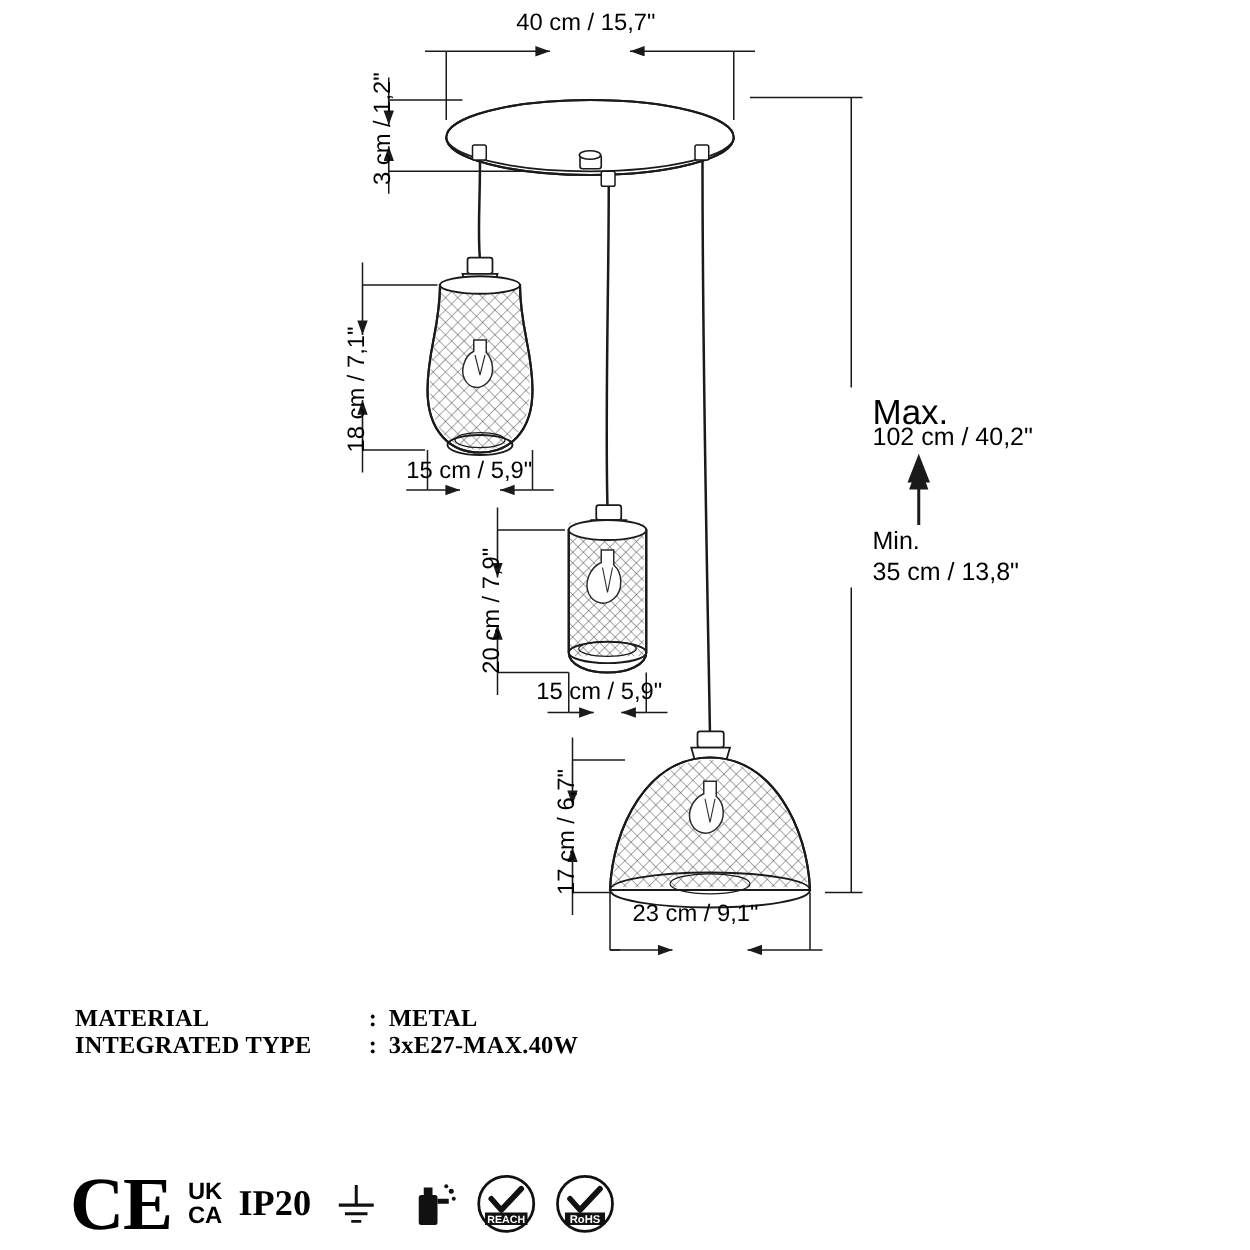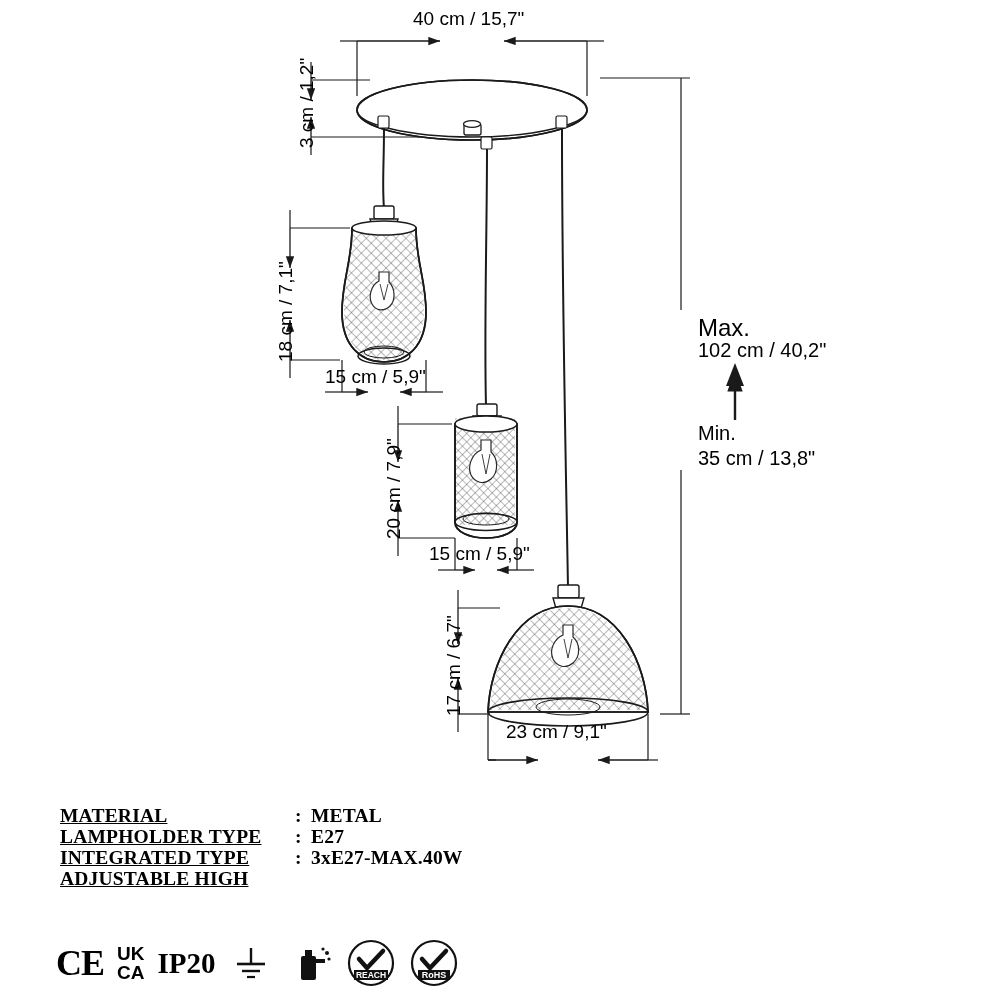--- a/index.html
+++ b/index.html
@@ -28,37 +28,37 @@
   .spec {
     position:absolute;
     left:60px; top:805px;
     font-family:"Liberation Serif", serif;
     font-weight:bold;
     font-size:19.5px;
     line-height:21px;
   }
   .spec table { border-collapse:collapse; }
   .spec td { padding:0; vertical-align:top; white-space:nowrap; }
-  .spec td.k { width:235px; letter-spacing:0.2px;text-decoration:underline; }
+  .spec td.k { width:235px; letter-spacing:0.2px; }
   .spec td.c { width:16px; }
   .spec td.v { letter-spacing:0.2px;margin-left:48px; }
 
   
   .badges {
     position:absolute;
     left:56px; top:938px;
     height:50px;
     display:flex;
     align-items:center;
     gap:13px;
   }
   .ce {
     font-family:"Liberation Serif", serif;
     font-weight:bold;
-    font-size:36px;
+    font-size:60px;
     line-height:44px;
     letter-spacing:-1px;
   }
   .ukca {
     font-family:"Liberation Sans", sans-serif;
     font-weight:bold;
     font-size:19px;
     line-height:19px;
     text-align:right;
   }
@@ -239,47 +239,37 @@
   <div class="dimtext" style="left:325px; top:366px;">15 cm / 5,9"</div>
 
   <div class="dimtext vert" style="left:383px; top:539px; transform:rotate(-90deg);">20 cm / 7,9"</div>
 
   <div class="dimtext" style="left:429px; top:543px;">15 cm / 5,9"</div>
 
   <div class="dimtext vert" style="left:443px; top:716px; transform:rotate(-90deg);">17 cm / 6,7"</div>
 
   <div class="dimtext" style="left:506px; top:721px;">23 cm / 9,1"</div>
 
-  <div class="dimtext" style="left:698px; top:314px; font-size:24px;">Max.</div>
+  <div class="dimtext" style="left:698px; top:314px; font-size:28px;">Max.</div>
   <div class="dimtext" style="left:698px; top:339px; font-size:20px;">102 cm / 40,2"</div>
   <div class="dimtext" style="left:698px; top:422px; font-size:20px;">Min.</div>
   <div class="dimtext" style="left:698px; top:447px; font-size:20px;">35 cm / 13,8"</div>
 
   <div class="spec">
     <table>
       <tbody>
         <tr>
           <td class="k">MATERIAL</td>
           <td class="c">:</td>
           <td class="v">METAL</td>
         </tr>
         <tr>
-          <td class="k">LAMPHOLDER TYPE</td>
-          <td class="c">:</td>
-          <td class="v">E27</td>
-        </tr>
-        <tr>
           <td class="k">INTEGRATED TYPE</td>
           <td class="c">:</td>
           <td class="v">3xE27-MAX.40W</td>
-        </tr>
-        <tr>
-          <td class="k">ADJUSTABLE HIGH</td>
-          <td class="c"></td>
-          <td class="v"></td>
         </tr>
       </tbody>
     </table>
   </div>
 
   <div class="badges">
 
     <div class="ce">CE</div>
 
     <div class="ukca">

